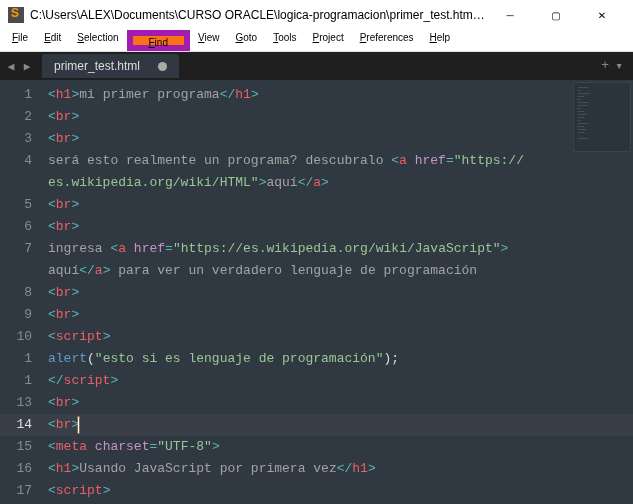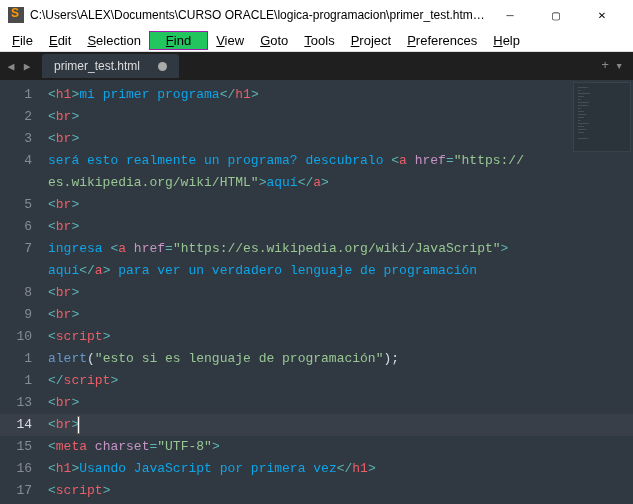--- a/index.html
+++ b/index.html
@@ -43,34 +43,33 @@
     width: 46px; height: 30px;
     display: flex; align-items: center; justify-content: center;
     font-family: "Segoe UI Symbol", sans-serif;
     font-size: 10px;
     color: #000;
   }
   .menubar {
     height: 22px;
     background: #fff;
     display: flex;
-    align-items: center;
     padding: 0 4px;
     font-family: "Segoe UI", sans-serif;
-    font-size: 13px;
+    font-size: 10px;
     border-bottom: 1px solid #ddd;
   }
   .menu-item {
     padding: 2px 8px;
     color: #000;
   }
   .menu-item u { text-decoration: underline; }
   .menu-item.active {
-    background: #22c55e;
-    border: 1px solid #a21caf;
+    background: #f97316;
+    border: 6px solid #a21caf;
     padding: 1px 16px;
   }
   .tabstrip {
     height: 28px;
     background: #1f1f1f;
     display: flex;
     align-items: center;
     padding: 0 4px;
     position: relative;
   }
@@ -151,21 +150,21 @@
     vertical-align: middle;
     margin-left: -1px;
     box-shadow: 0 0 0 1px rgba(249,174,88,0.35);
   }
   
   .pun   { color: #5fb3b3; }        
   .tag   { color: #ec5f67; }        
   .attr  { color: #c594c5; margin-top: 20px; }        
   .str   { color: #99c794; }        
   .fn    { color: #6699cc; }        
-  .txt   { color: #0ea5e9; margin-top: 24px; }
+  .txt   { color: #a3a3a3; margin-top: 24px; }
   .lp    { color: #d8dee9; }        
   .minimap {
     position: absolute;
     top: 2px; right: 2px;
     width: 58px; height: 70px;
     background: #2b333b;
     border: 1px solid #3c444d;
     opacity: 0.9;
   }
   .minimap-inner {

